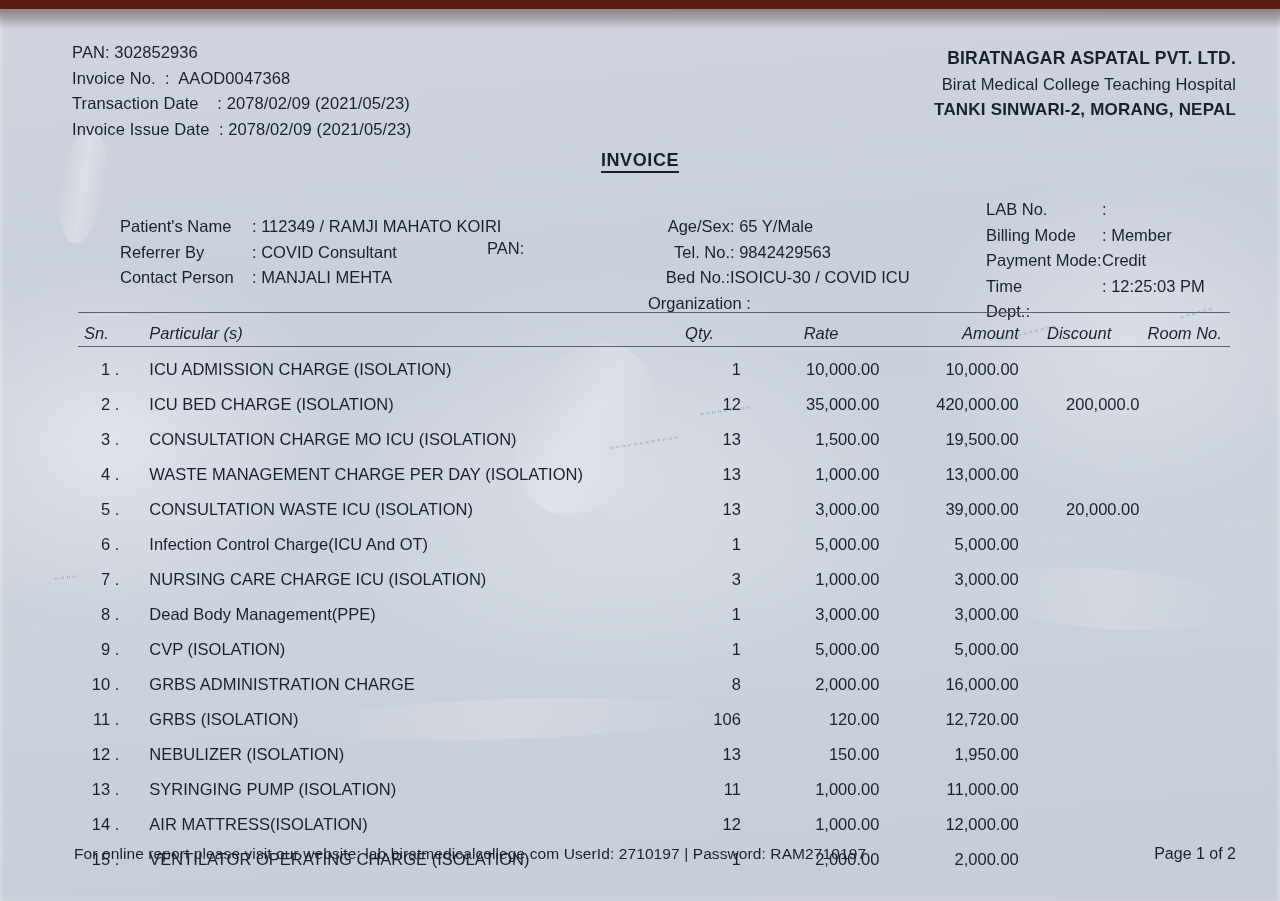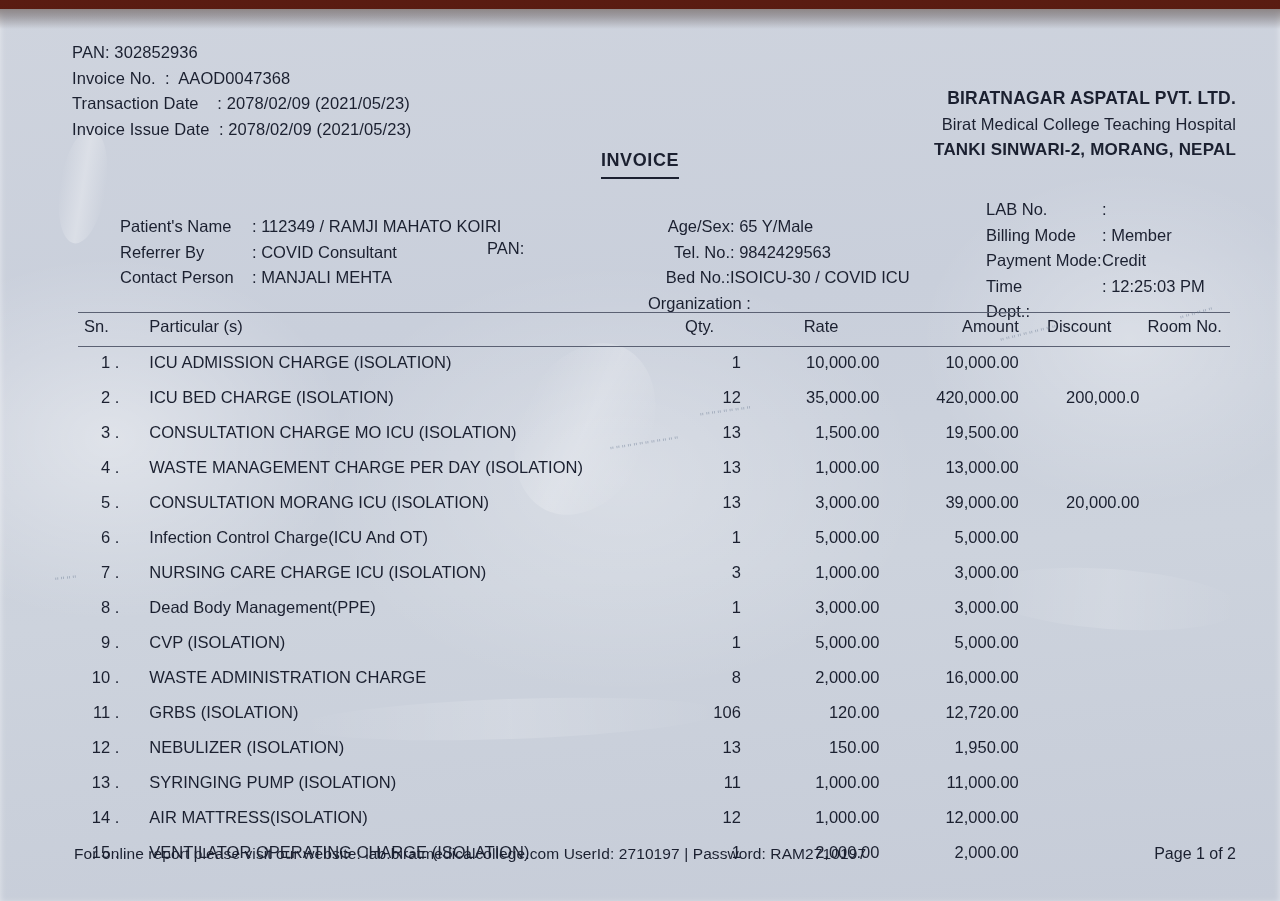--- a/index.html
+++ b/index.html
@@ -74,38 +74,37 @@
     letter-spacing: .1px;
   }
   .meta-left .row { white-space: pre; }
 
   .org {
     position: absolute;
     right: 44px;
     top: 36px;
     text-align: right;
     line-height: 26px;
-    margin-top: 40px;
   }
   .org .l1 { font-size: 17.5px; font-weight: bold; letter-spacing: .2px; }
   .org .l2 { font-size: 16.5px; letter-spacing: .1px; }
   .org .l3 { font-size: 17px; font-weight: bold; letter-spacing: .2px; }
 
   .doc-title {
     position: absolute;
     left: 0; right: 0;
     top: 141px;
     text-align: center;
     font-size: 18px;
     font-weight: bold;
     letter-spacing: .6px;
   }
   .doc-title span {
     border-bottom: 2px solid #1b2030;
-    padding-bottom: 7px;
+    padding-bottom: 1px;
     text-align: center;
   }
 
   
   .info { position: absolute; font-size: 16.5px; line-height: 25.5px; }
   .info-a { left: 76px;  top: 205px; }
   .info-b { left: 648px; top: 205px; }
   .info-c { left: 986px; top: 188px; }
 
   .kv { display: flex; white-space: pre; }
@@ -137,22 +136,23 @@
   table.items {
     position: absolute;
     left: 78px;
     top: 305px;
     width: 1152px;
     border-collapse: collapse;
     font-size: 16.5px;
   }
   table.items th {
     font-weight: normal;
-    padding: 3px 0 8px 0;
+    padding: 10px 0 8px 0;
     white-space: nowrap;
+    font-style: italic;
   }
   table.items td {
     padding: 8.5px 0 7.5px 0;
     white-space: nowrap;
   }
   .col-sn      { width: 46px;  text-align: right; padding-right: 10px !important; }
   .col-part    { width: 524px; text-align: left;  padding-left: 20px !important; }
   .col-qty     { width: 112px; text-align: right; padding-right: 8px !important; }
   .col-rate    { width: 150px; text-align: right; padding-right: 14px !important; }
   .col-amount  { width: 140px; text-align: right; }
@@ -296,21 +296,21 @@
               <td class="col-sn">4 .</td>
               <td class="col-part">WASTE MANAGEMENT CHARGE PER DAY (ISOLATION)</td>
               <td class="col-qty">13</td>
               <td class="col-rate">1,000.00</td>
               <td class="col-amount">13,000.00</td>
               <td class="col-disc"></td>
               <td class="col-room"></td>
             </tr>
             <tr>
               <td class="col-sn">5 .</td>
-              <td class="col-part">CONSULTATION MORANG ICU (ISOLATION)</td>
+              <td class="col-part">CONSULTATION WASTE ICU (ISOLATION)</td>
               <td class="col-qty">13</td>
               <td class="col-rate">3,000.00</td>
               <td class="col-amount">39,000.00</td>
               <td class="col-disc">20,000.00</td>
               <td class="col-room"></td>
             </tr>
             <tr>
               <td class="col-sn">6 .</td>
               <td class="col-part">Infection Control Charge(ICU And OT)</td>
               <td class="col-qty">1</td>
@@ -341,21 +341,21 @@
               <td class="col-sn">9 .</td>
               <td class="col-part">CVP (ISOLATION)</td>
               <td class="col-qty">1</td>
               <td class="col-rate">5,000.00</td>
               <td class="col-amount">5,000.00</td>
               <td class="col-disc"></td>
               <td class="col-room"></td>
             </tr>
             <tr>
               <td class="col-sn">10 .</td>
-              <td class="col-part">WASTE ADMINISTRATION CHARGE</td>
+              <td class="col-part">GRBS ADMINISTRATION CHARGE</td>
               <td class="col-qty">8</td>
               <td class="col-rate">2,000.00</td>
               <td class="col-amount">16,000.00</td>
               <td class="col-disc"></td>
               <td class="col-room"></td>
             </tr>
             <tr>
               <td class="col-sn">11 .</td>
               <td class="col-part">GRBS (ISOLATION)</td>
               <td class="col-qty">106</td>

